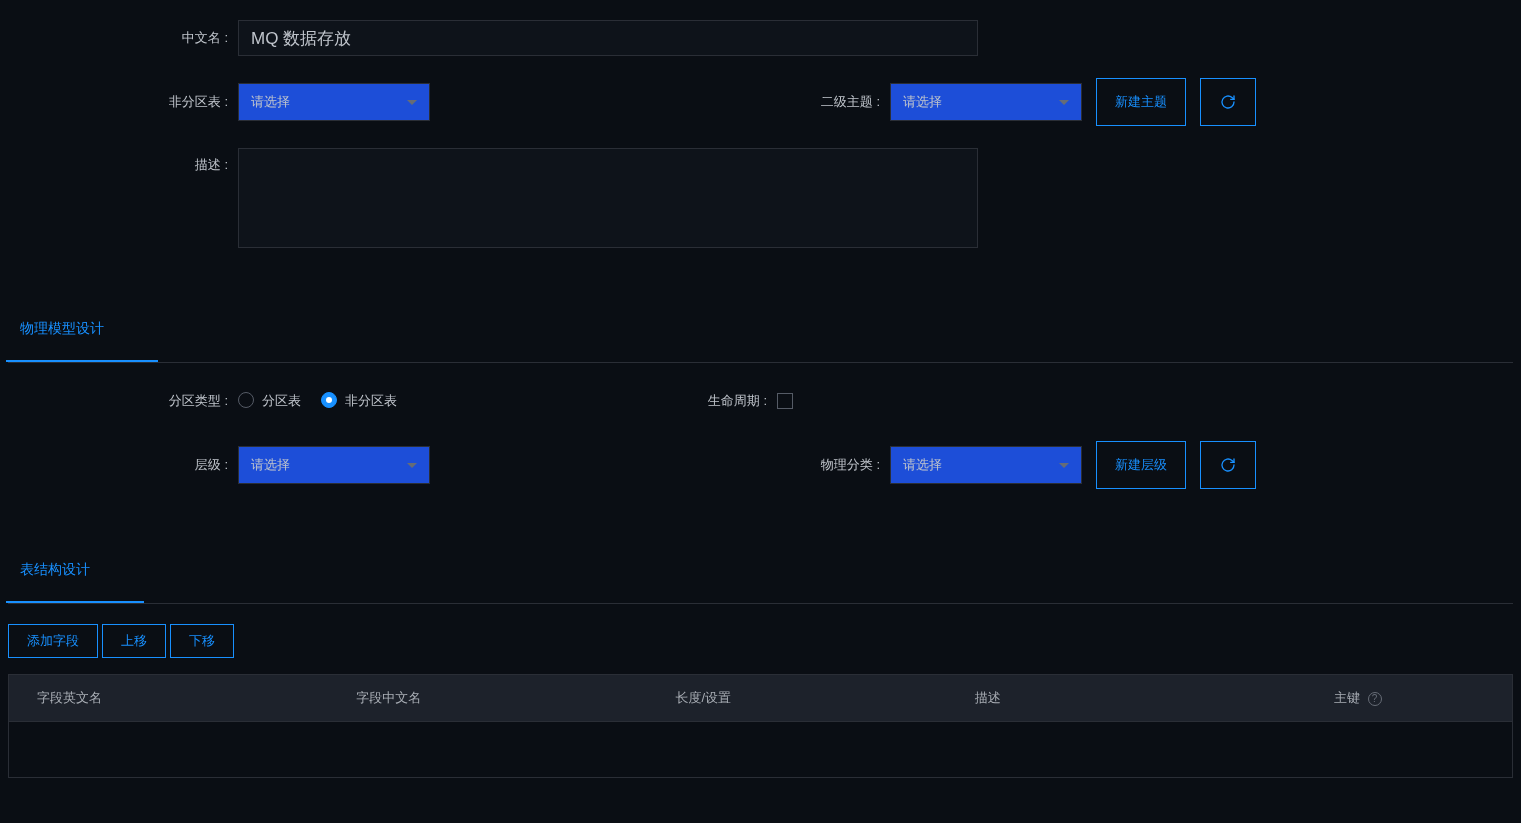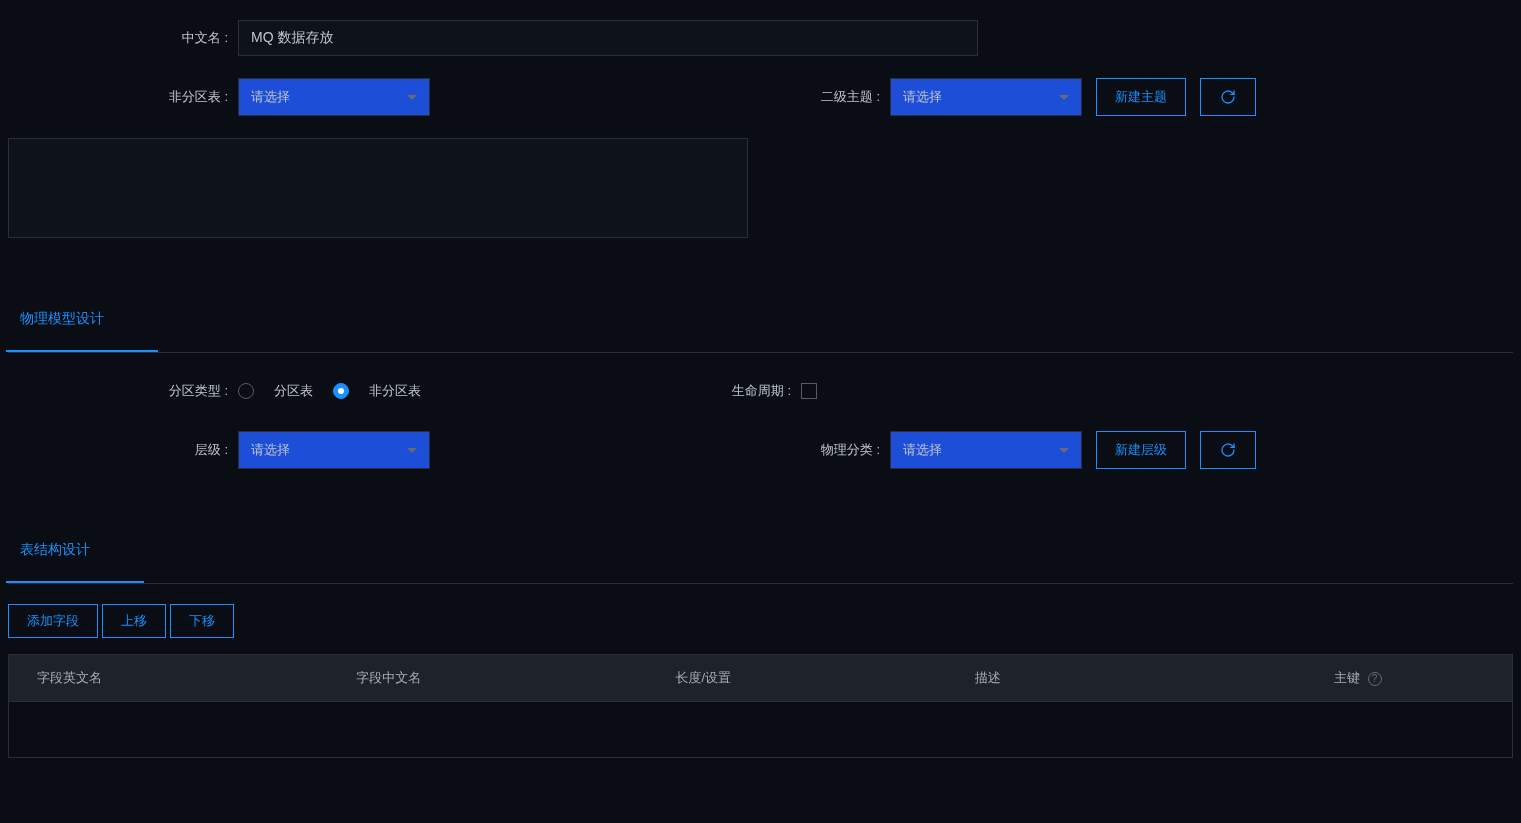--- a/index.html
+++ b/index.html
@@ -66,21 +66,21 @@
       padding-right: 10px;
       flex-shrink: 0;
     }
     .text-input {
       background: #0e131a;
       border: 1px solid #2a2e36;
       color: #c0c5cc;
       padding: 8px 12px;
       height: 36px;
       width: 740px;
-      font-size: 14px;
+      font-size: 17px;
       font-family: inherit;
     }
     .textarea {
       background: #0e131a;
       border: 1px solid #2a2e36;
       color: #c0c5cc;
       padding: 8px 12px;
       width: 740px;
       height: 100px;
       font-size: 13px;
@@ -105,21 +105,21 @@
       height: 0;
       border-left: 5px solid transparent;
       border-right: 5px solid transparent;
       border-top: 5px solid #666c76;
     }
     .btn {
       background: transparent;
       border: 1px solid #1890ff;
       color: #1890ff;
       padding: 0 18px;
-      height: 38px;
+      height: 48px;
       cursor: pointer;
       font-size: 13px;
       display: inline-flex;
       align-items: center;
       justify-content: center;
       margin-left: 14px;
     }
     .btn-small {
       padding: 0 18px;
       height: 34px;
@@ -127,22 +127,22 @@
     .btn-icon {
       width: 56px;
       padding: 0;
     }
     .radio-group {
       display: flex;
       gap: 20px;
     }
     .radio {
       display: flex;
-      align-items: center;
-      gap: 20px;
+      align-items: flex-start;
+      gap: 8px;
       cursor: pointer;
     }
     .radio-circle {
       width: 16px;
       height: 16px;
       border-radius: 50%;
       border: 1.5px solid #555b66;
       display: flex;
       align-items: center;
       justify-content: center;
@@ -239,20 +239,21 @@
       </div>
       <button class="btn">新建主题</button>
       <button class="btn btn-icon">
         <svg width="16" height="16" viewBox="0 0 24 24" fill="none" stroke="#1890ff" stroke-width="2" stroke-linecap="round">
             <path d="M21 12a9 9 0 1 1-3-6.7L21 8"></path>
             <polyline points="21 3 21 8 16 8"></polyline>
           </svg>
       </button>
     </div>
     <div class="form-row tall">
+      <div class="label" style="padding-top:8px">描述 :</div>
       <textarea class="textarea" style=""></textarea>
     </div>
   </div>
 
   
   <div class="section-header">
     <span>物理模型设计</span>
   </div>
   <div class="section-body">
     <div class="form-row">

